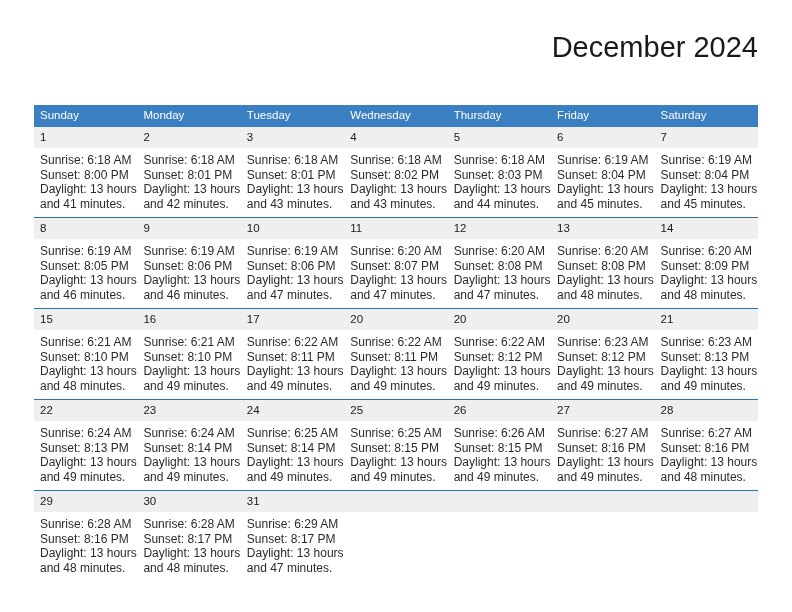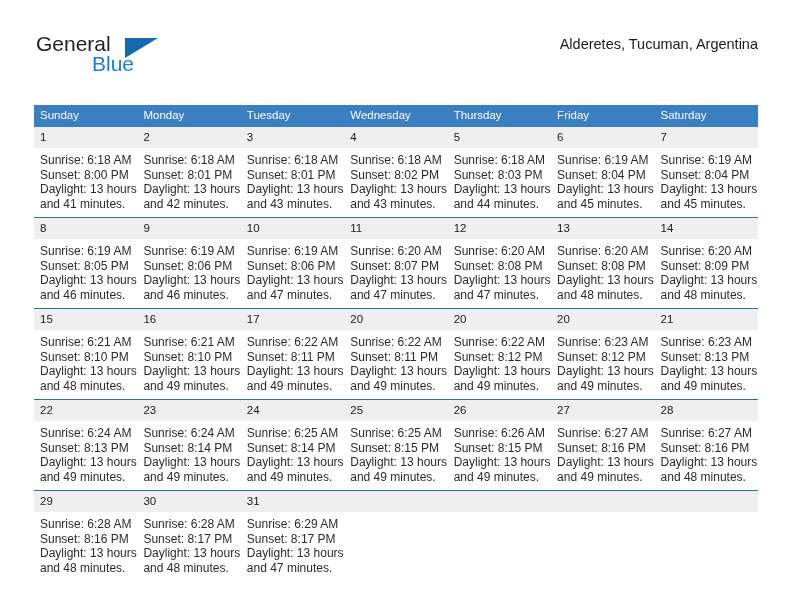--- a/index.html
+++ b/index.html
@@ -137,28 +137,23 @@
   .dayinfo div { white-space: nowrap; }
   .daycell.empty .dayinfo { visibility: hidden; }
 </style>
 </head>
 <body>
 
 <div class="page">
 
   <div class="header">
 
-    <div class="brand">
-      <span class="brand-general">General</span>
-      <span class="brand-triangle"></span>
-      <span class="brand-blue">Blue</span>
-    </div>
 
     <div class="title-block">
-      <p class="cal-subtitle">Alderetes, Tucuman, Argentina</p>
+      <h1 class="cal-title">December 2024</h1>
     </div>
 
   </div>
 
   <table class="calendar">
     <colgroup>
       <col>
         <col>
         <col>
         <col>

